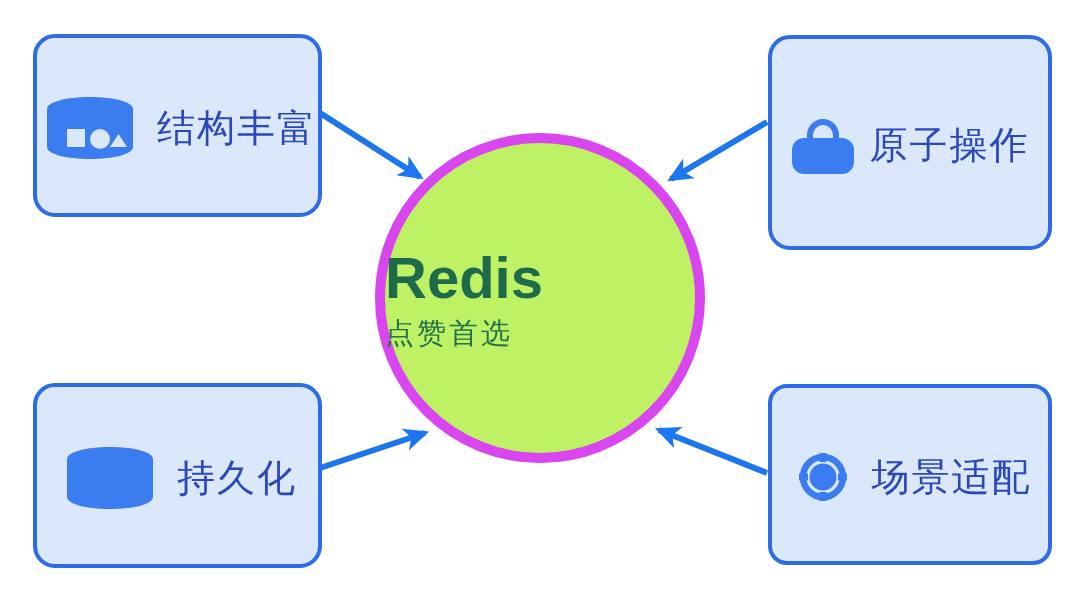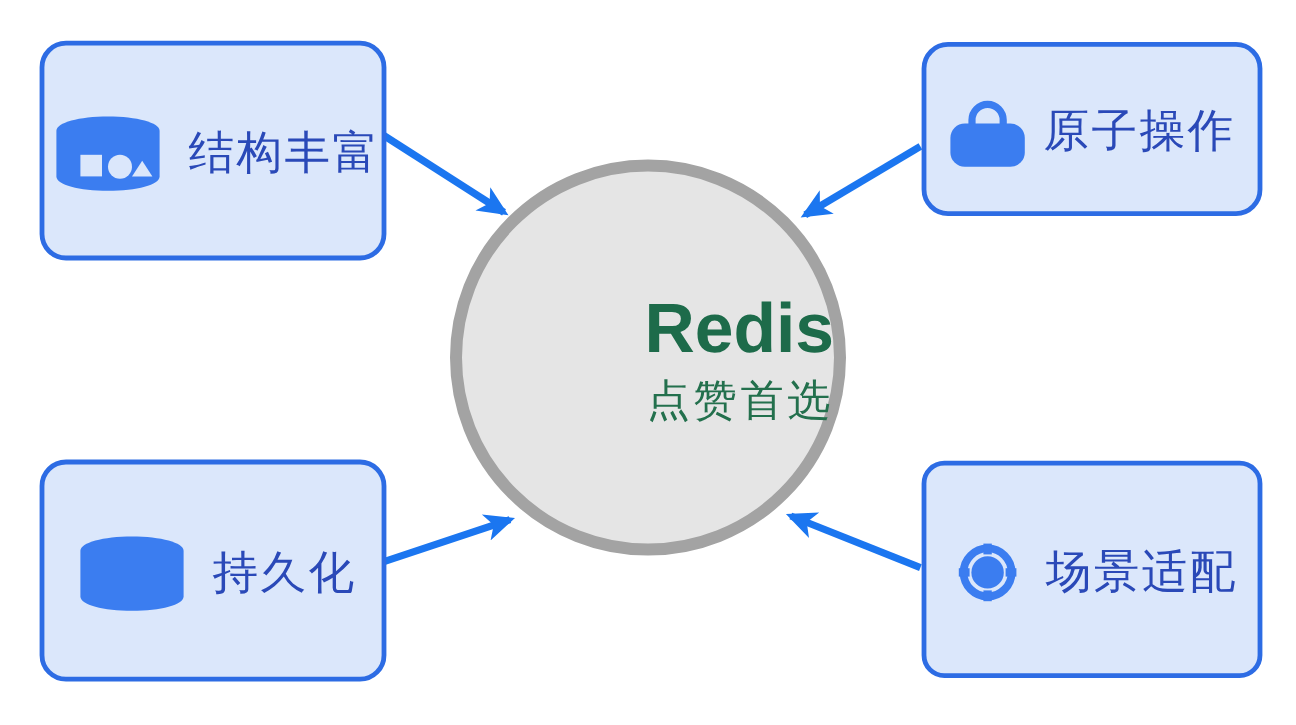--- a/index.html
+++ b/index.html
@@ -24,52 +24,52 @@
     border: 4px solid #2d6ce4;
     border-radius: 22px;
     display: flex;
     flex-direction: row;
     align-items: center;
     justify-content: center;
     gap: 15px;
     padding-top: 4px;
   }
   .node-tl { left: 33px;  top: 34px;  width: 289px; height: 183px; }
-  .node-tr { left: 768px; top: 35px;  width: 284px; height: 145px; }
+  .node-tr { left: 768px; top: 35px;  width: 284px; height: 215px; }
   .node-bl { left: 33px;  top: 383px; width: 289px; height: 185px; }
   .node-br { left: 768px; top: 384px; width: 284px; height: 181px; border-radius: 19px; }
   .node-label {
     font-size: 38px;
     font-weight: 500;
     color: #2a49b8;
     letter-spacing: 2px;
     line-height: 1;
     white-space: nowrap;
   }
   .node-icon { display: block; }
   .hub {
     position: absolute;
     left: 375px; top: 133px;
     width: 310px; height: 310px;
-    background: #e5e5e5;
-    border: 10px solid #a3a3a3;
+    background: #bef264;
+    border: 10px solid #d946ef;
     border-radius: 50%;
     display: flex;
     flex-direction: column;
-    align-items: flex-end;
+    align-items: flex-start;
     justify-content: center;
   }
   .hub-title {
     font-size: 58px;
     font-weight: 700;
     color: #1d6b4a;
     line-height: 1.1;
   }
   .hub-subtitle {
-    font-size: 36px;
+    font-size: 29px;
     font-weight: 500;
     color: #23704d;
     letter-spacing: 3px;
     margin-top: 8px;
     line-height: 1.1;
   }
 </style>
 </head>
 <body>
 

